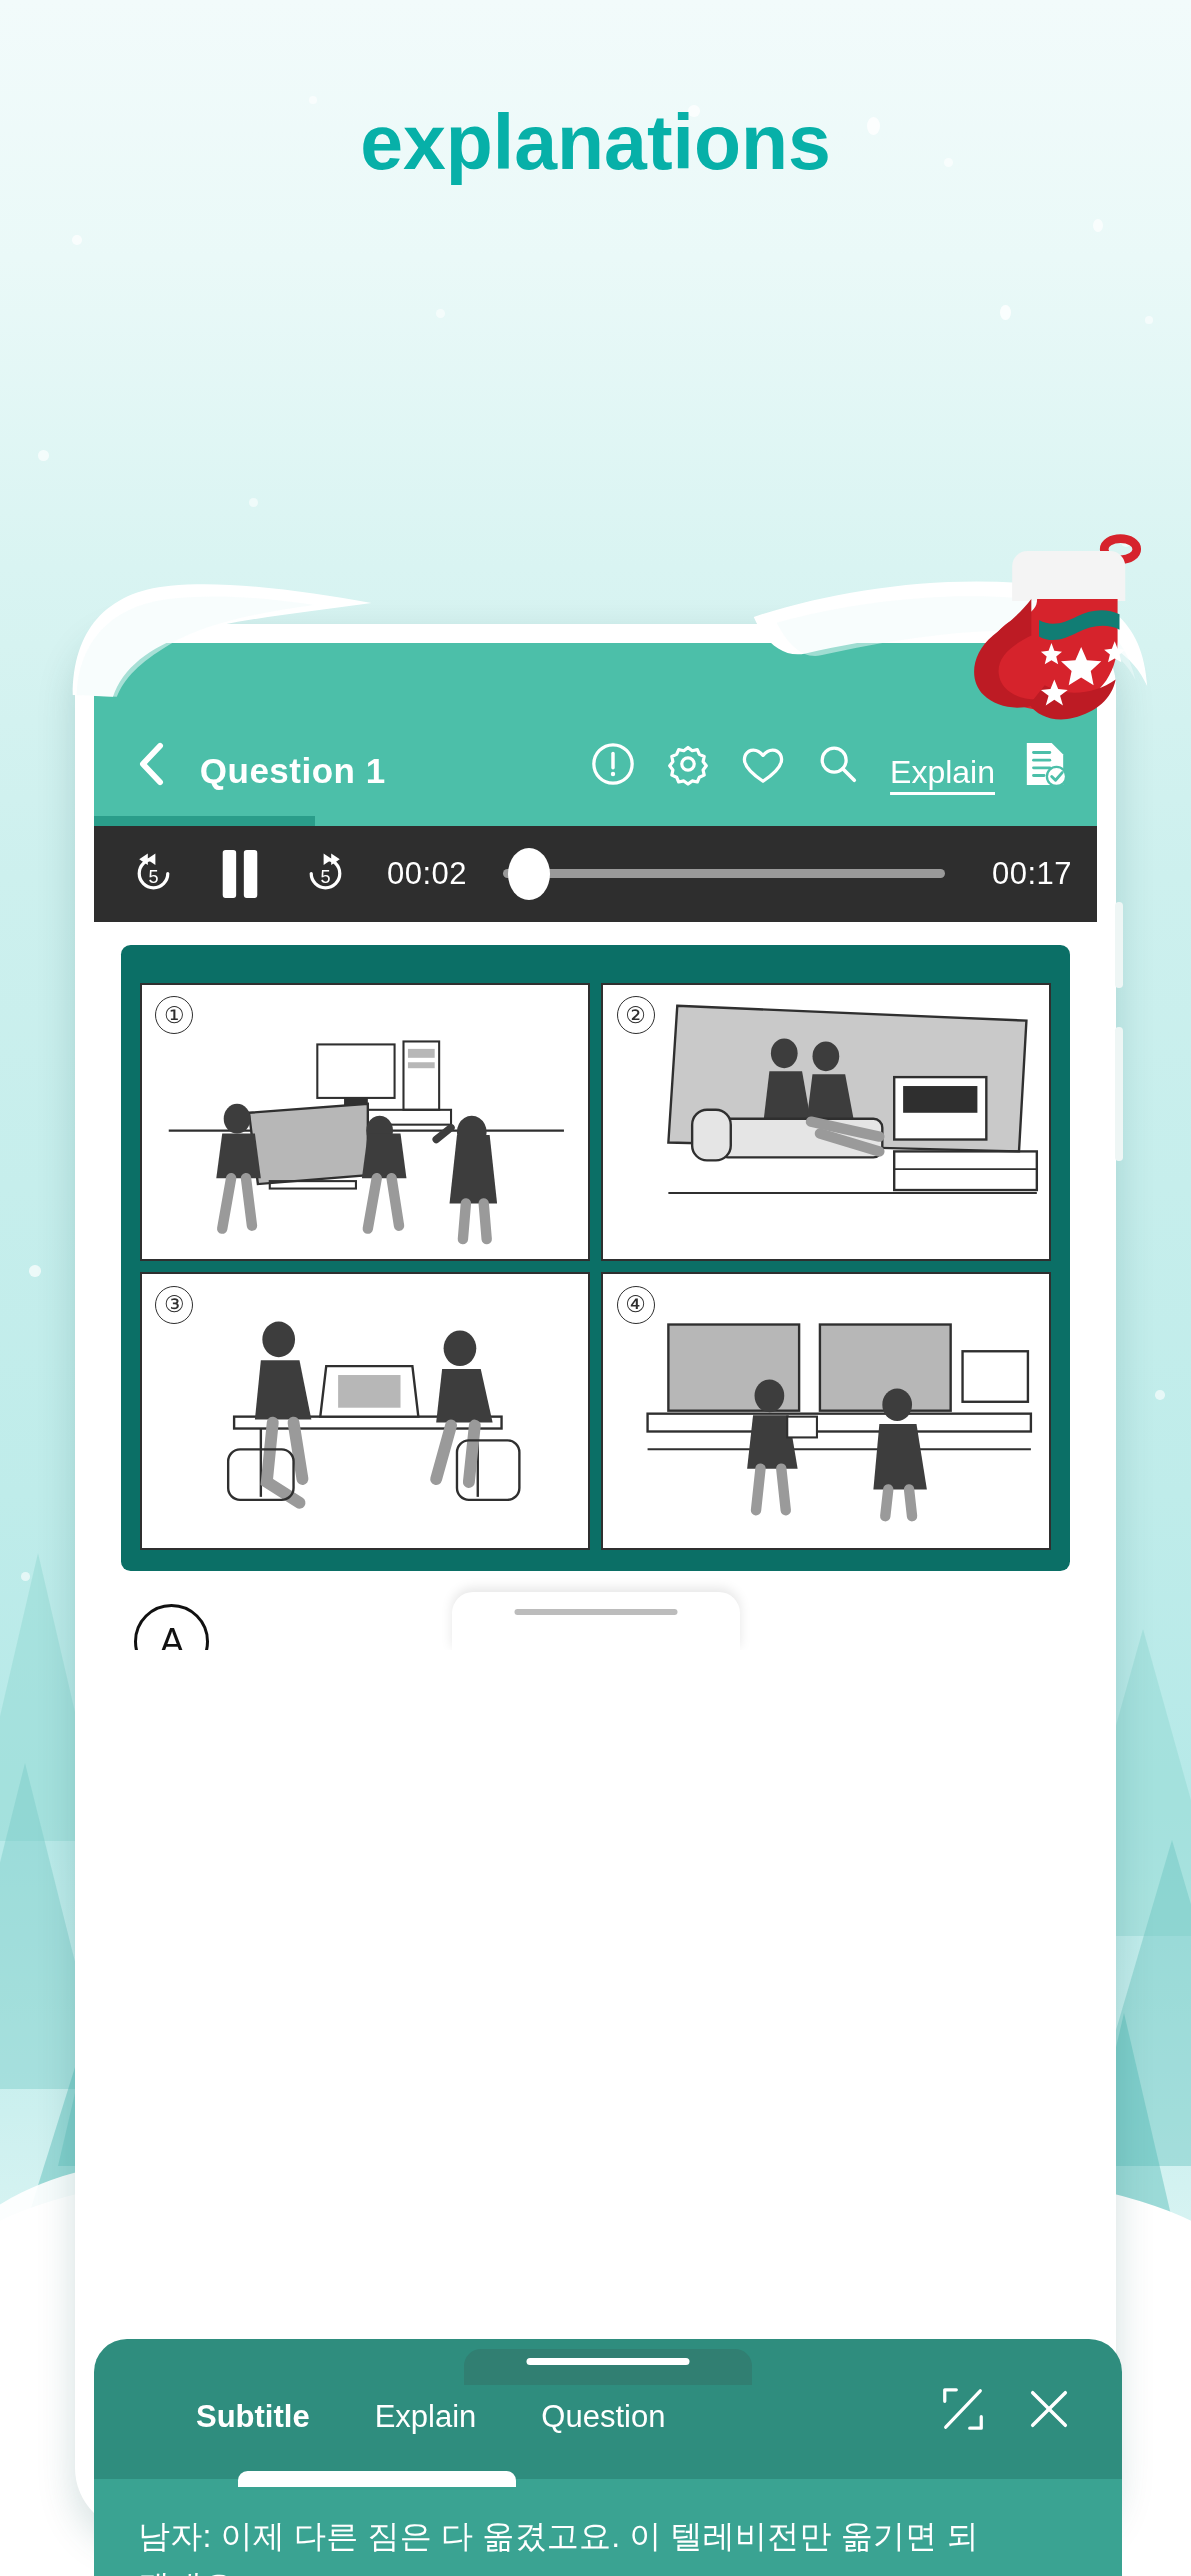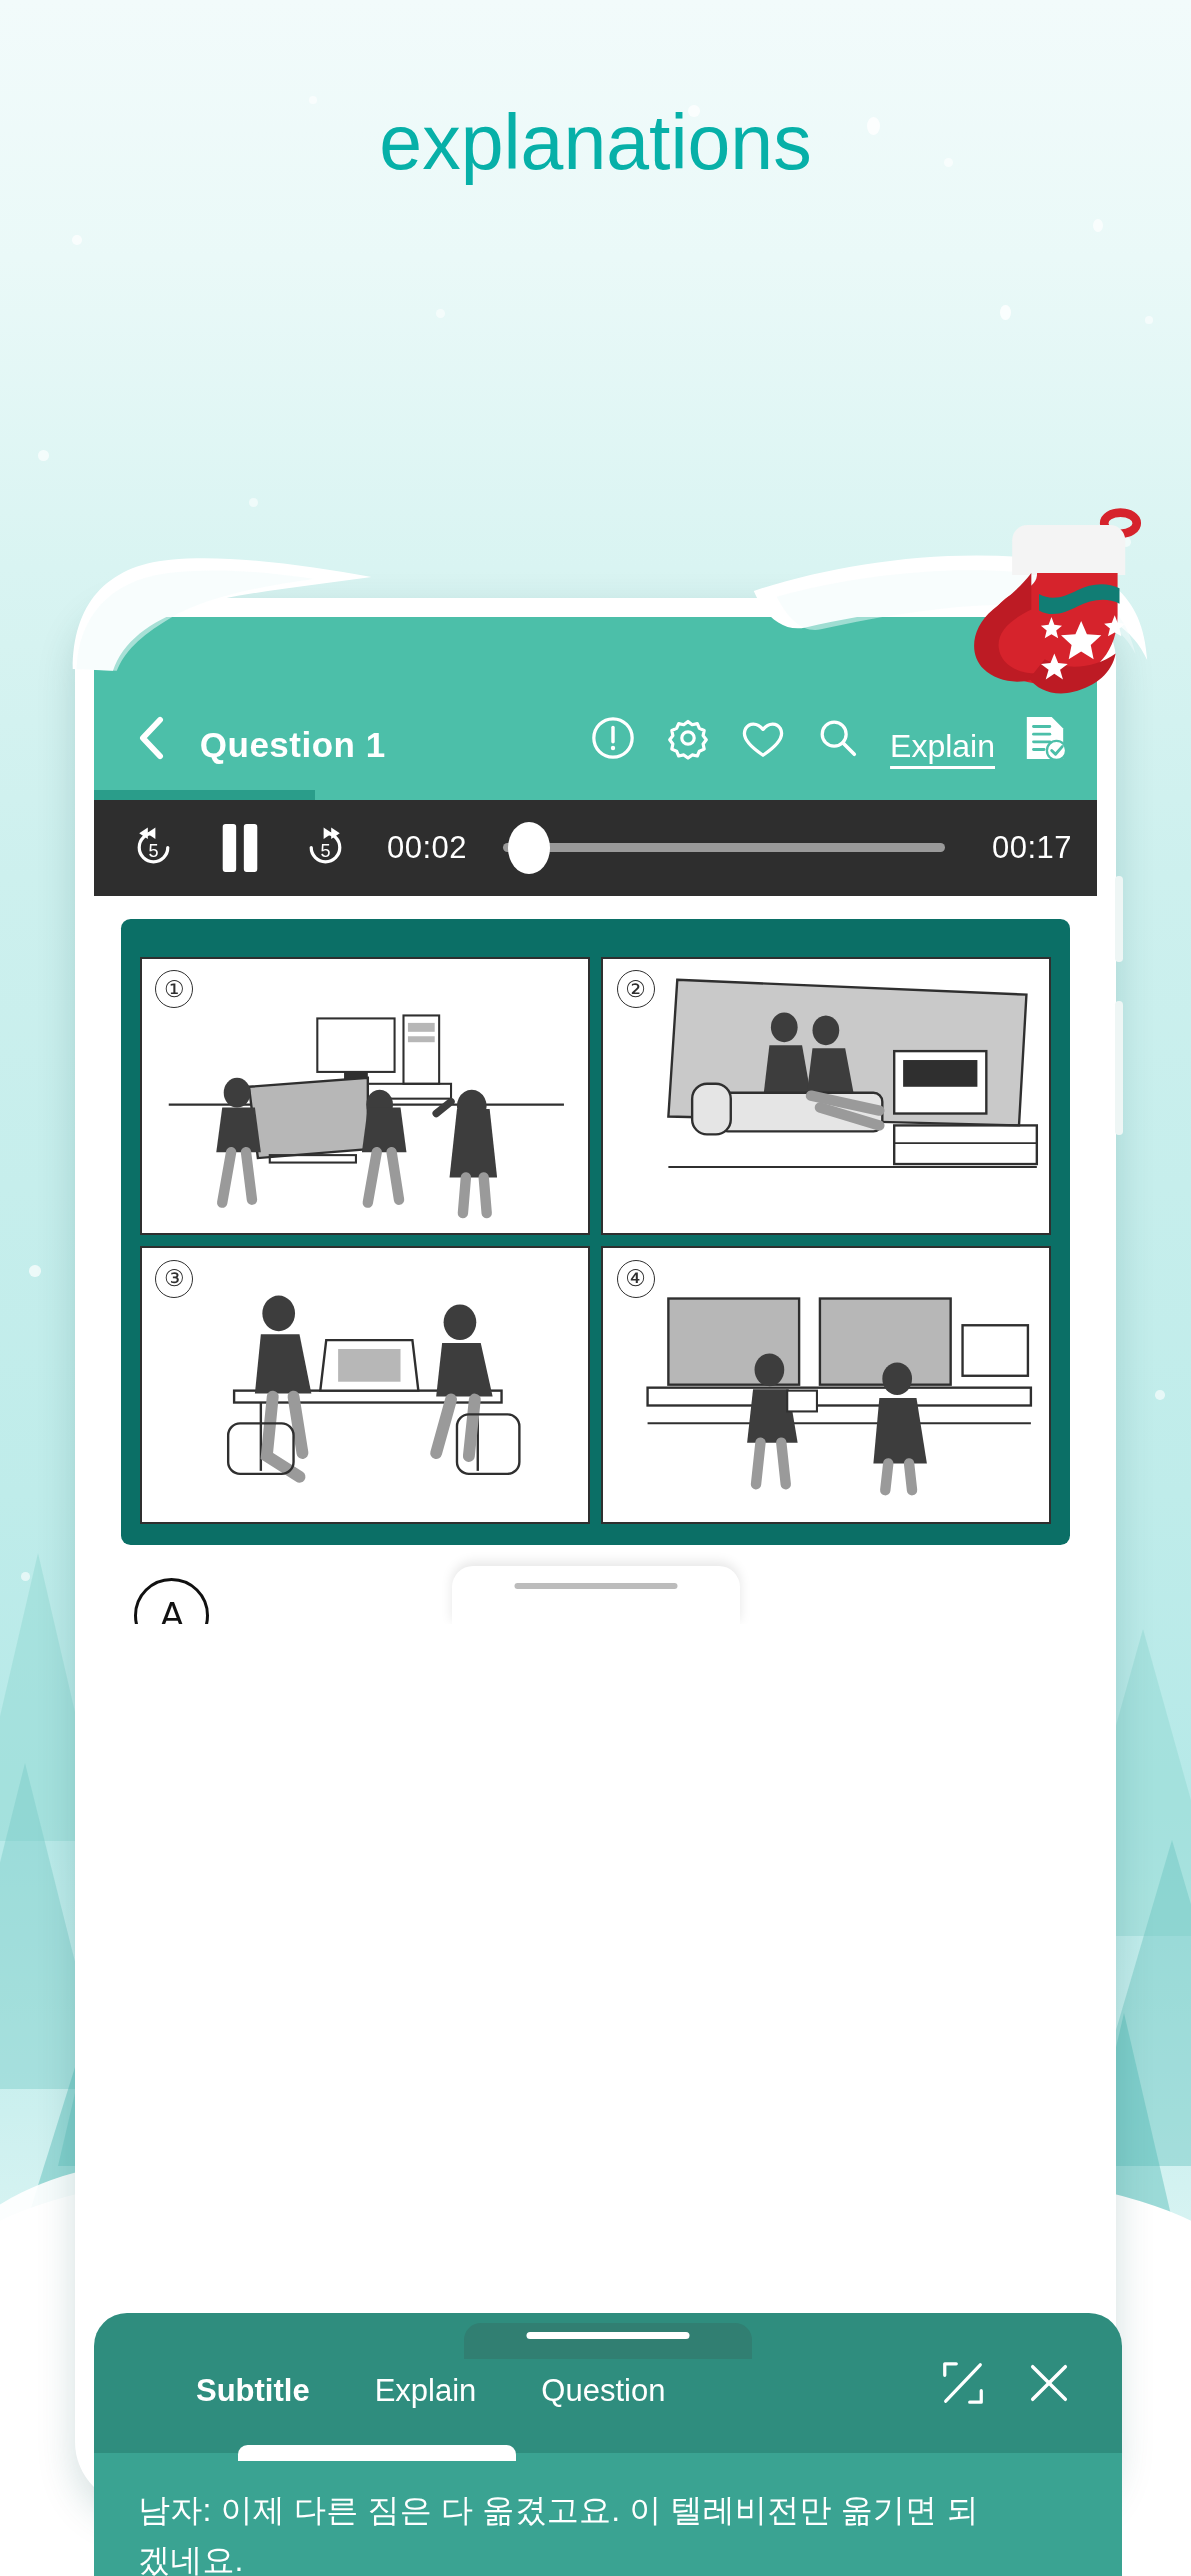--- a/index.html
+++ b/index.html
@@ -54,31 +54,31 @@
     display: block;
     font-size: 73px;
     letter-spacing: 1px;
     color: #0b6c66;
     font-weight: 400;
     line-height: 1.25;
   }
   .headline .l2 {
     display: block;
     font-size: 77px;
-    font-weight: 400;
+    font-weight: 700;
     color: #07b0a8;
     letter-spacing: 0px;
     line-height: 1.25;
     margin-top: 5.8px;
   }
 
   
   .phone-wrap {
     position: absolute;
-    left: 75px; top: 598px;
+    left: 75px; top: 624px;
     width: 1066px; height: 1907px;
     z-index: 10;
   }
   .phone-body {
     position: absolute;
     left: 0; top: 0;
     width: 1041px; height: 1907px;
     background: #ffffff;
     border-radius: 63px;
     box-shadow: 0 13.4px 38px rgba(12, 80, 76, .18);

